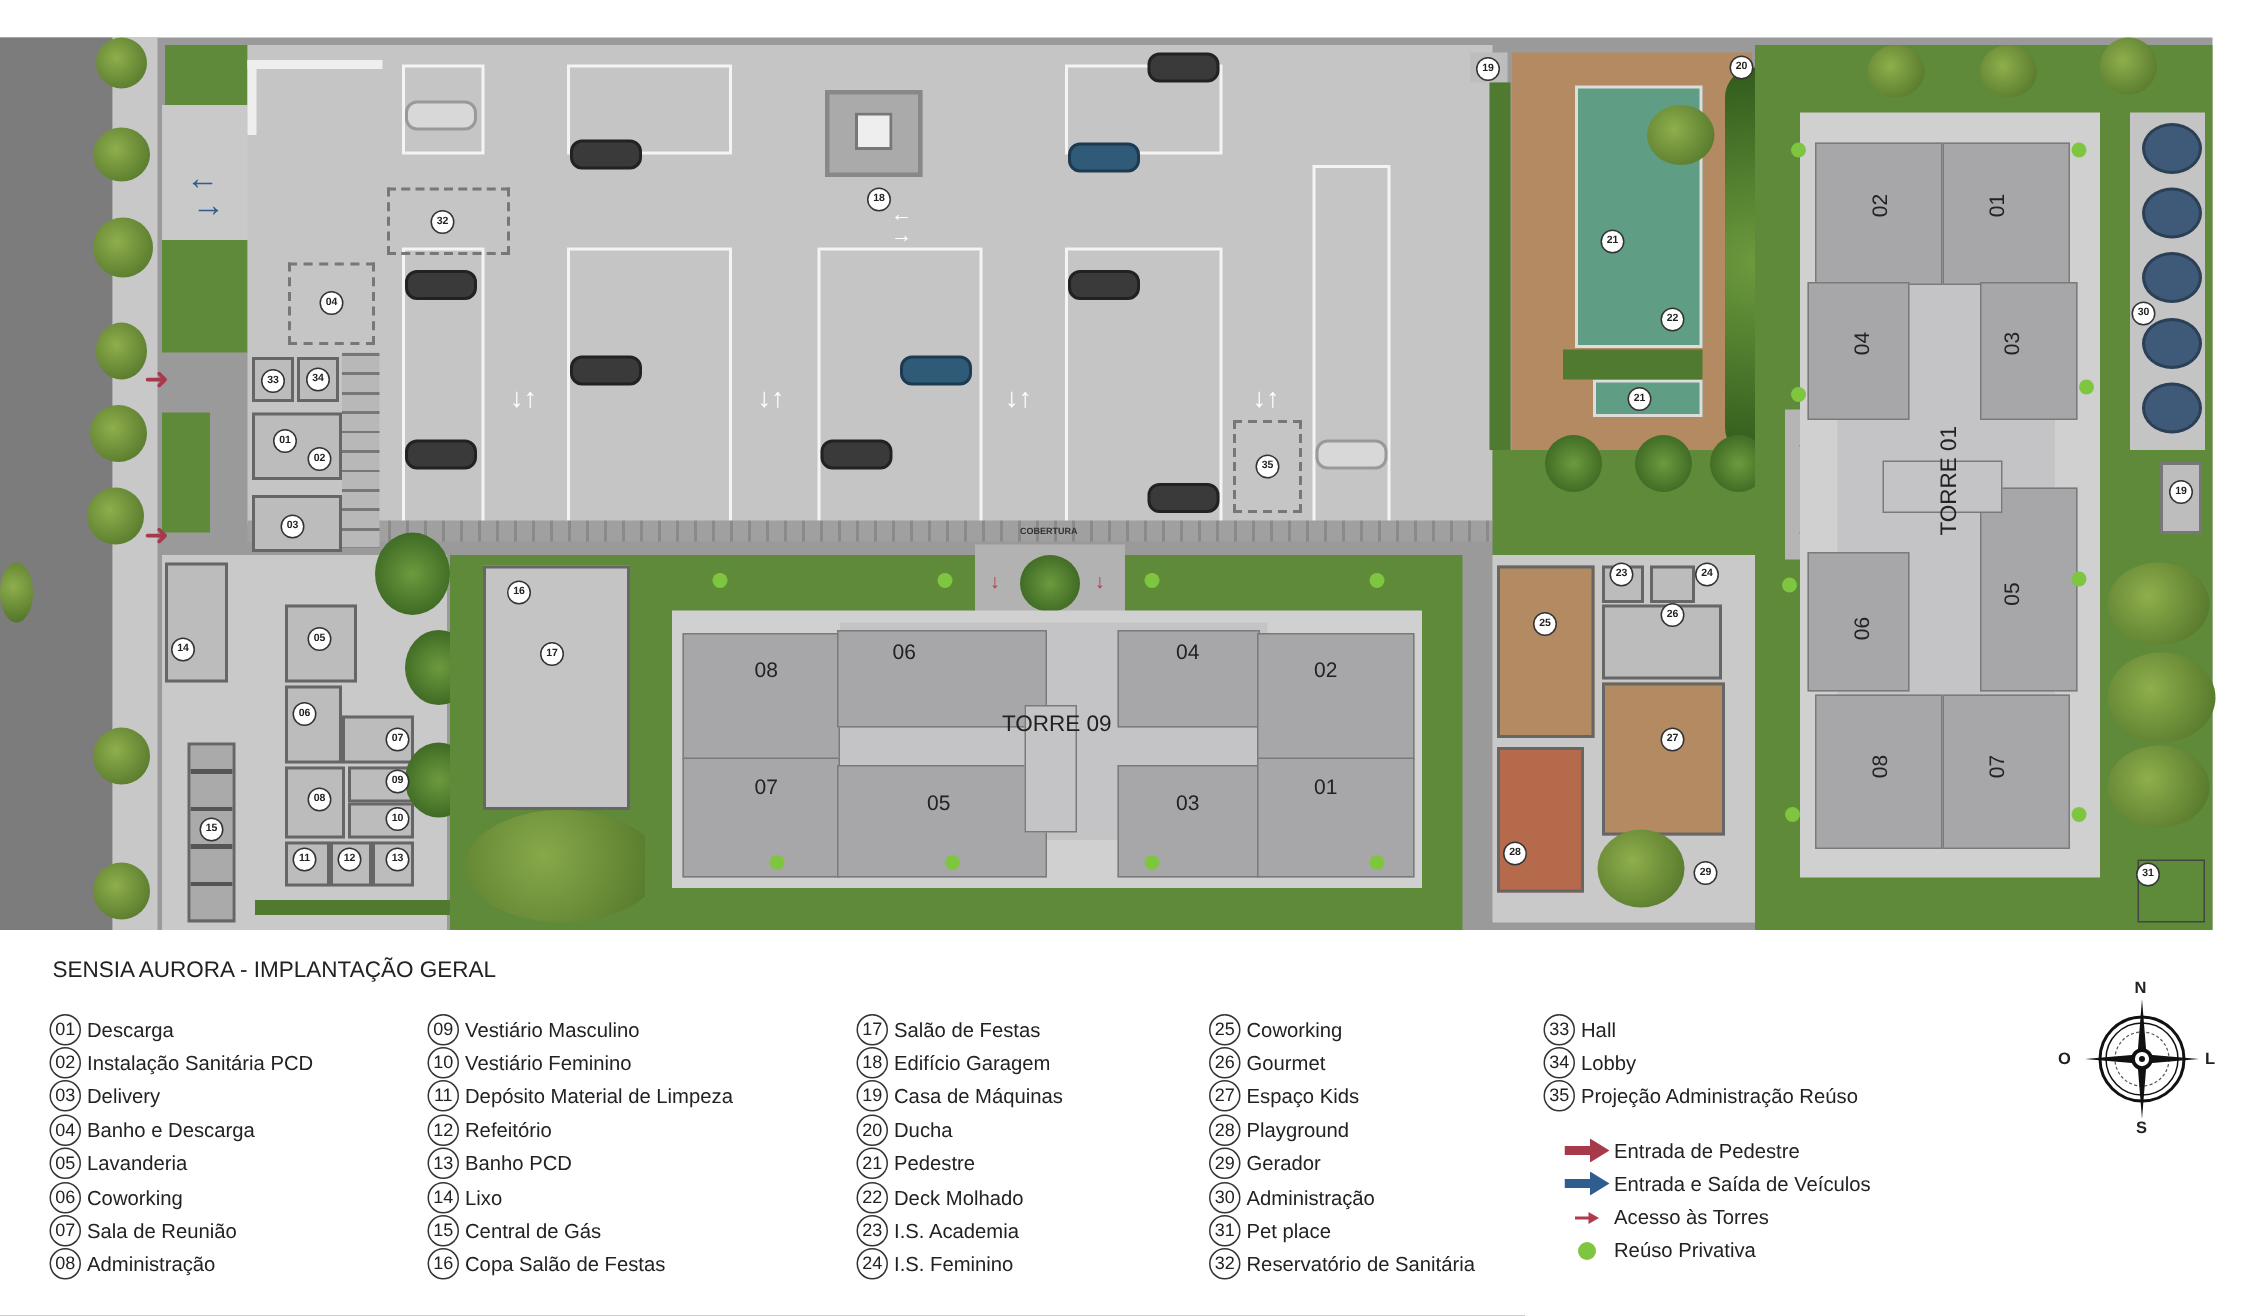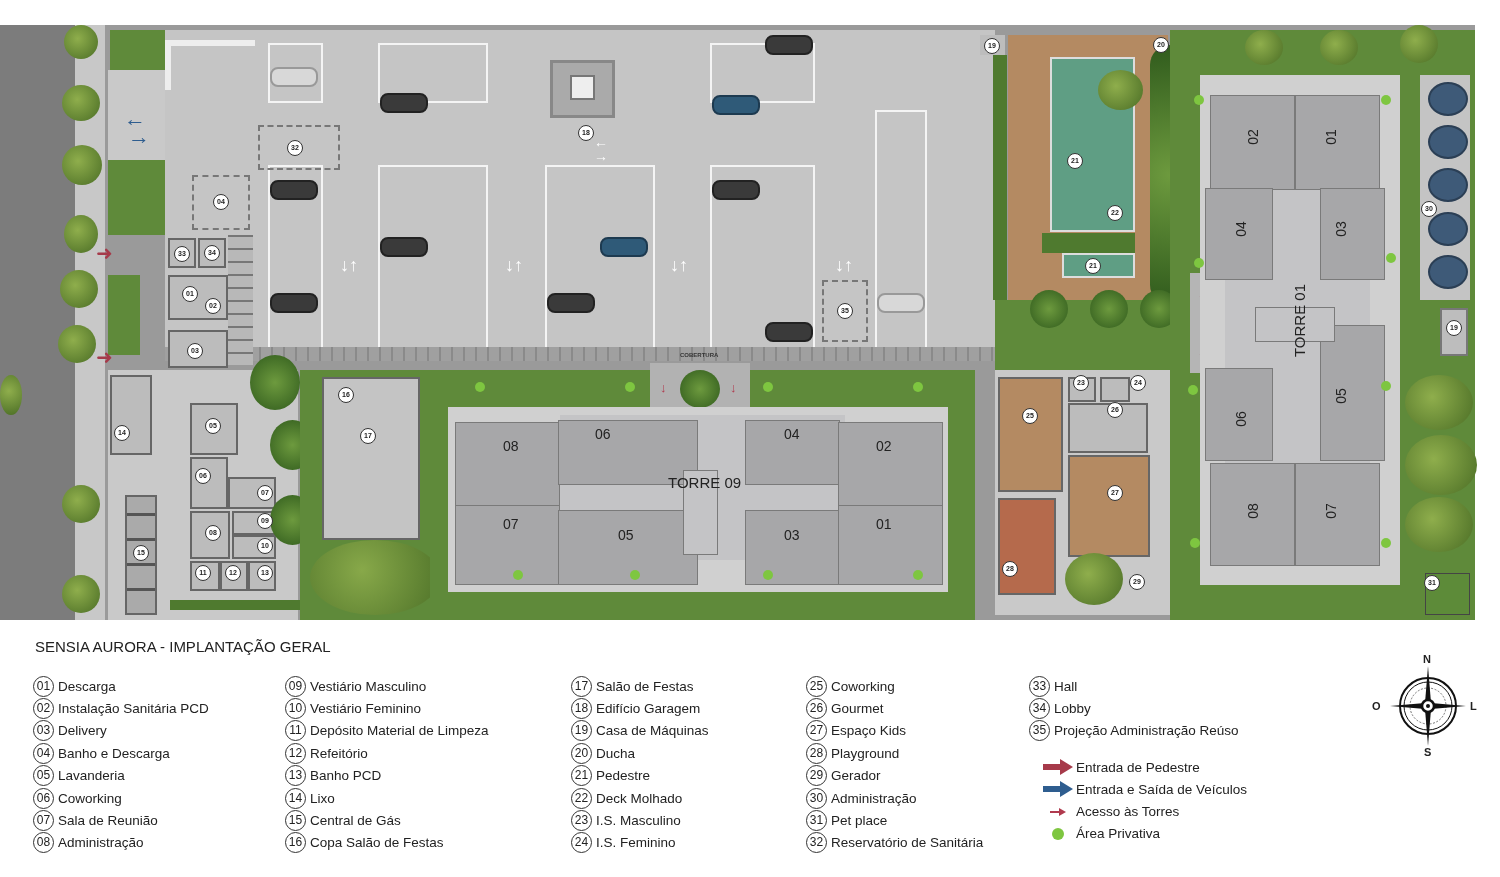--- a/index.html
+++ b/index.html
@@ -376,21 +376,21 @@
   <div class="legend-item">
       <span class="legend-num">21</span>
       <span>Pedestre</span>
     </div>
   <div class="legend-item">
       <span class="legend-num">22</span>
       <span>Deck Molhado</span>
     </div>
   <div class="legend-item">
       <span class="legend-num">23</span>
-      <span>I.S. Masculino</span>
+      <span>I.S. Academia</span>
     </div>
   <div class="legend-item">
       <span class="legend-num">24</span>
       <span>I.S. Feminino</span>
     </div>
 </div>
 
 <div class="legend-col" style="left:806px;">
   <div class="legend-item">
       <span class="legend-num">25</span>
@@ -467,21 +467,21 @@
       </svg>
   </span>
   <span>Acesso às Torres</span>
 </div>
 <div class="key-item" style="top:826px;">
   <span class="key-symbol">
     <svg width="14" height="14" viewBox="0 0 14 14">
         <circle cx="7" cy="7" r="6" fill="#7ec640"></circle>
       </svg>
   </span>
-  <span>Área Privativa</span>
+  <span>Reúso Privativa</span>
 </div>
 
 <div id="compass">
   <svg width="100" height="100" viewBox="0 0 100 100">
     <circle cx="50" cy="50" r="28" fill="none" stroke="#111" stroke-width="2"></circle>
     <circle cx="50" cy="50" r="24" fill="none" stroke="#111" stroke-width="1"></circle>
     <circle cx="50" cy="50" r="18" fill="none" stroke="#555" stroke-width="0.8" stroke-dasharray="2,1.5"></circle>
     <polygon points="50,10 53,47 50,50 47,47" fill="#111"></polygon>
     <polygon points="50,90 53,53 50,50 47,53" fill="#111"></polygon>
     <polygon points="12,50 47,47 50,50 47,53" fill="#111"></polygon>

